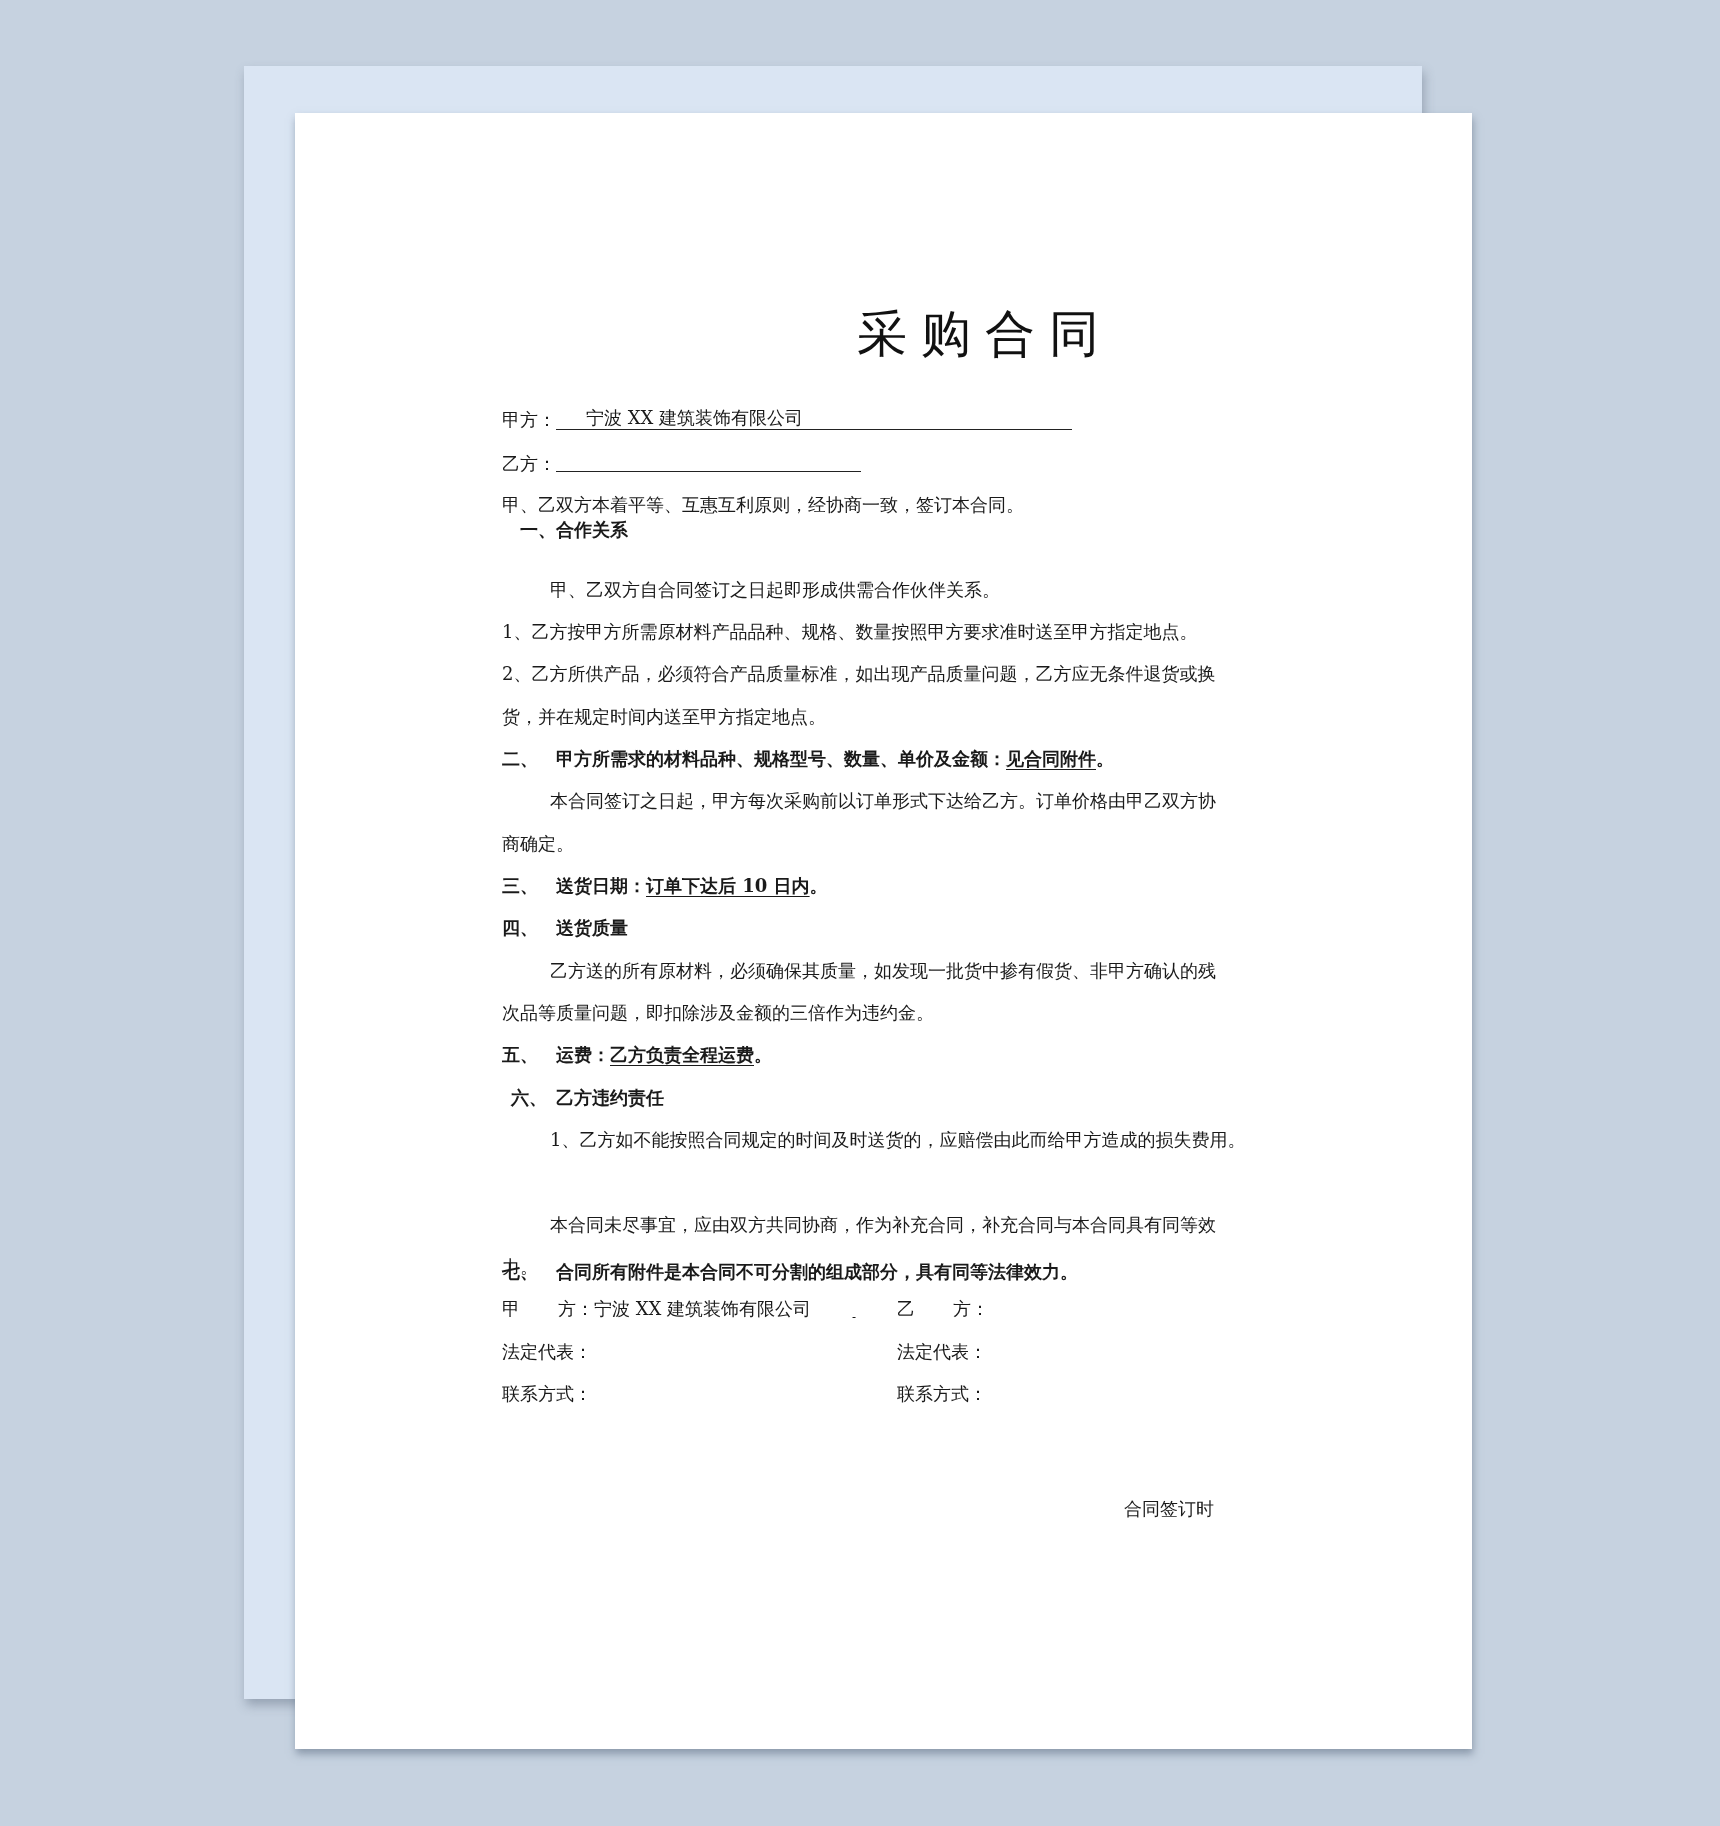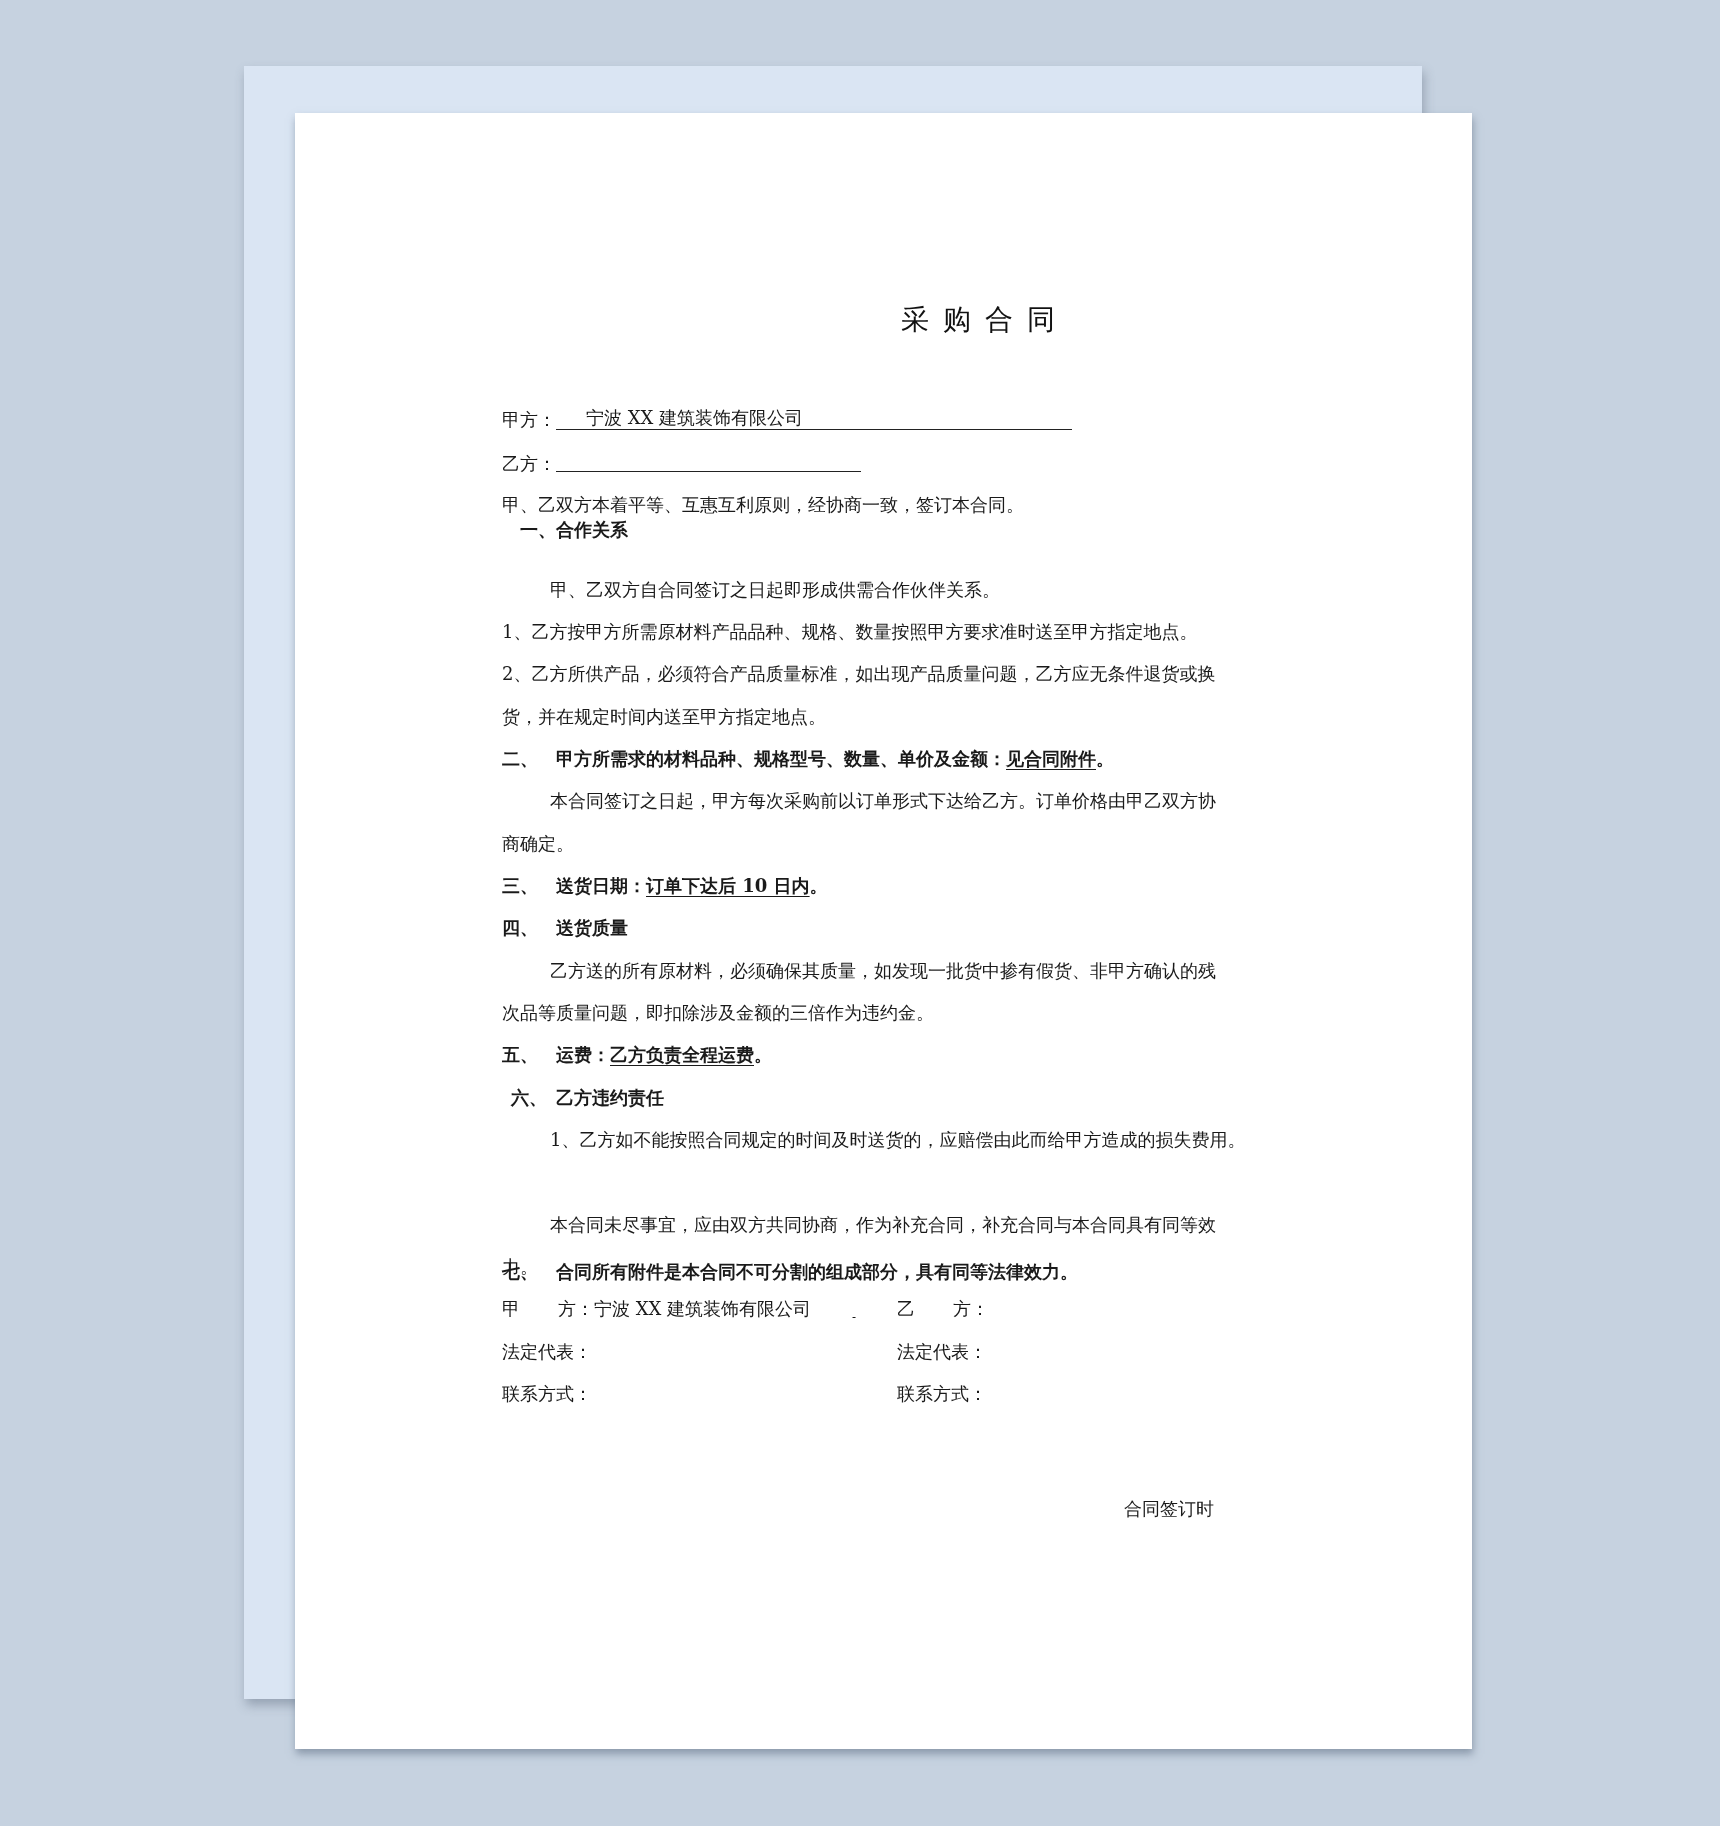--- a/index.html
+++ b/index.html
@@ -22,21 +22,21 @@
     background: #ffffff;
     box-shadow: 1px 5px 8px rgba(90,105,125,0.55);
   }
   .doc {
     position: absolute; left: 207px; top: 0; width: 760px;
     font-size: 18px;
   }
   .title {
     position: absolute; left: 690px; top: 188px;
     transform: translateX(-50%);
-    font-size: 28px; letter-spacing: 14px; white-space: nowrap;
+    font-size: 50px; letter-spacing: 14px; white-space: nowrap;
     font-weight: normal; color: #111;
   }
   .line {
     position: absolute; left: 0; height: 30px; line-height: 30px;
     white-space: nowrap;
   }
   .bold { font-weight: bold; }
   .u { text-decoration: underline; text-underline-offset: 4px; }
   .num { display: inline-block; width: 54px; }
   .indent { padding-left: 48px; }

